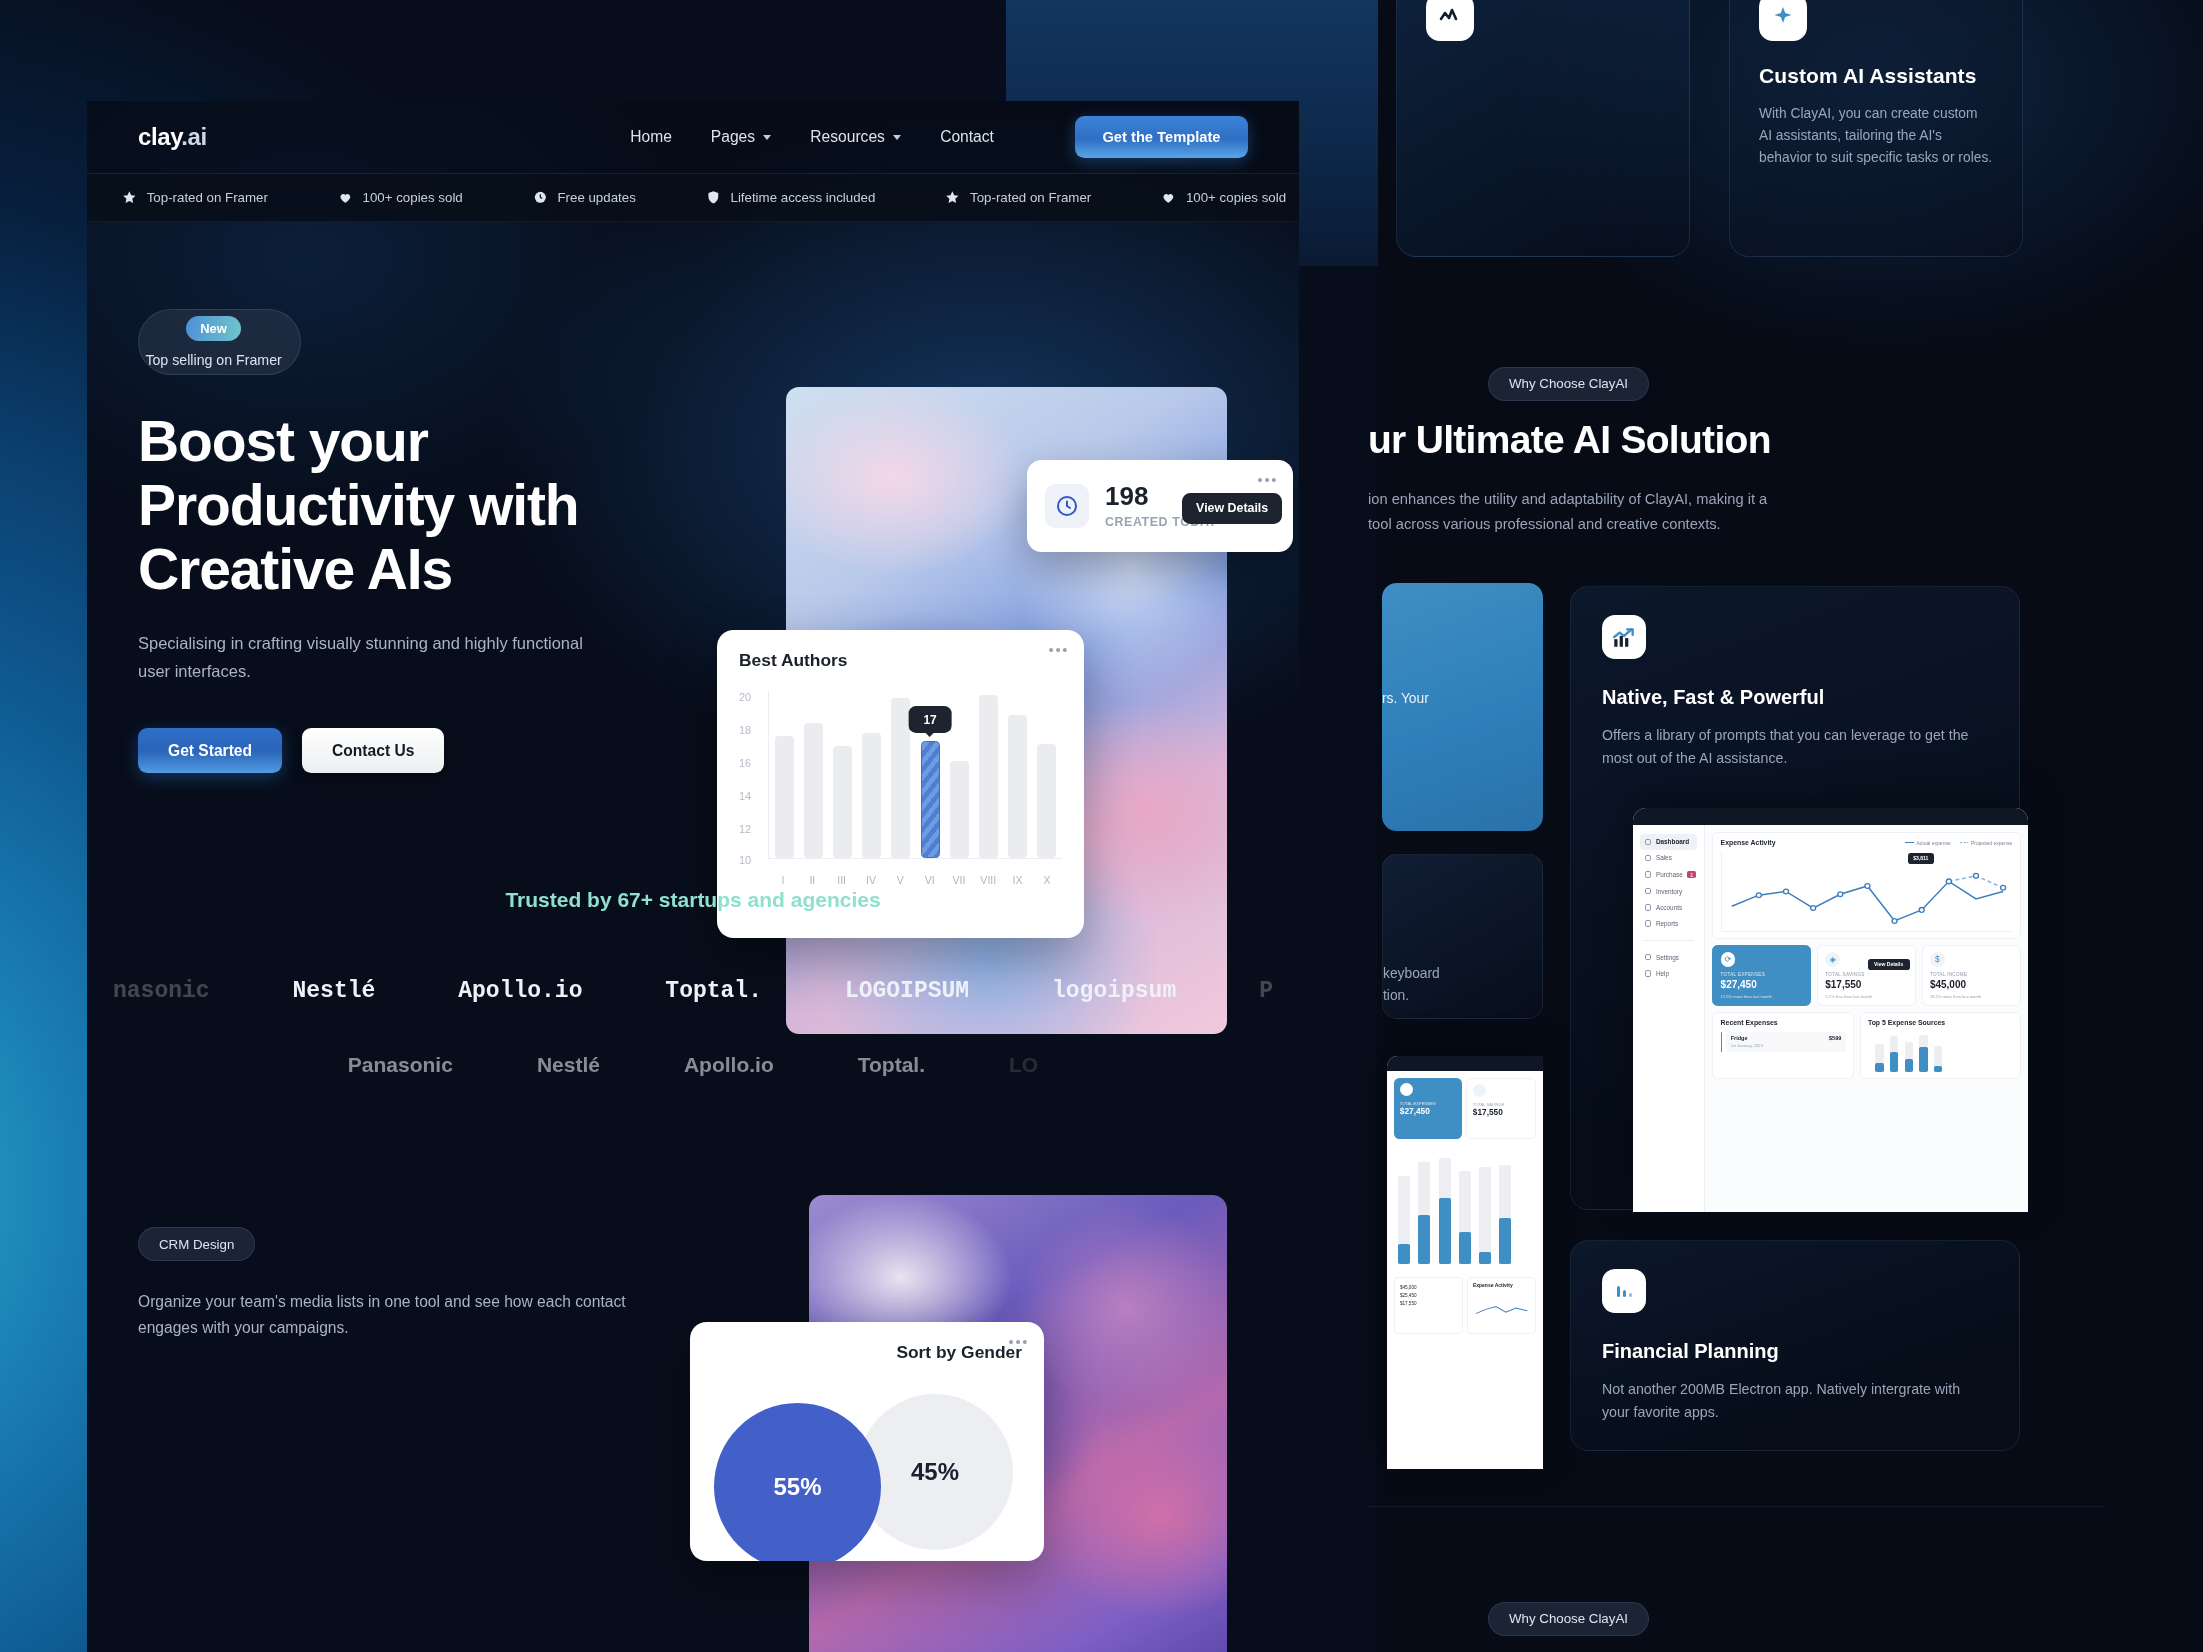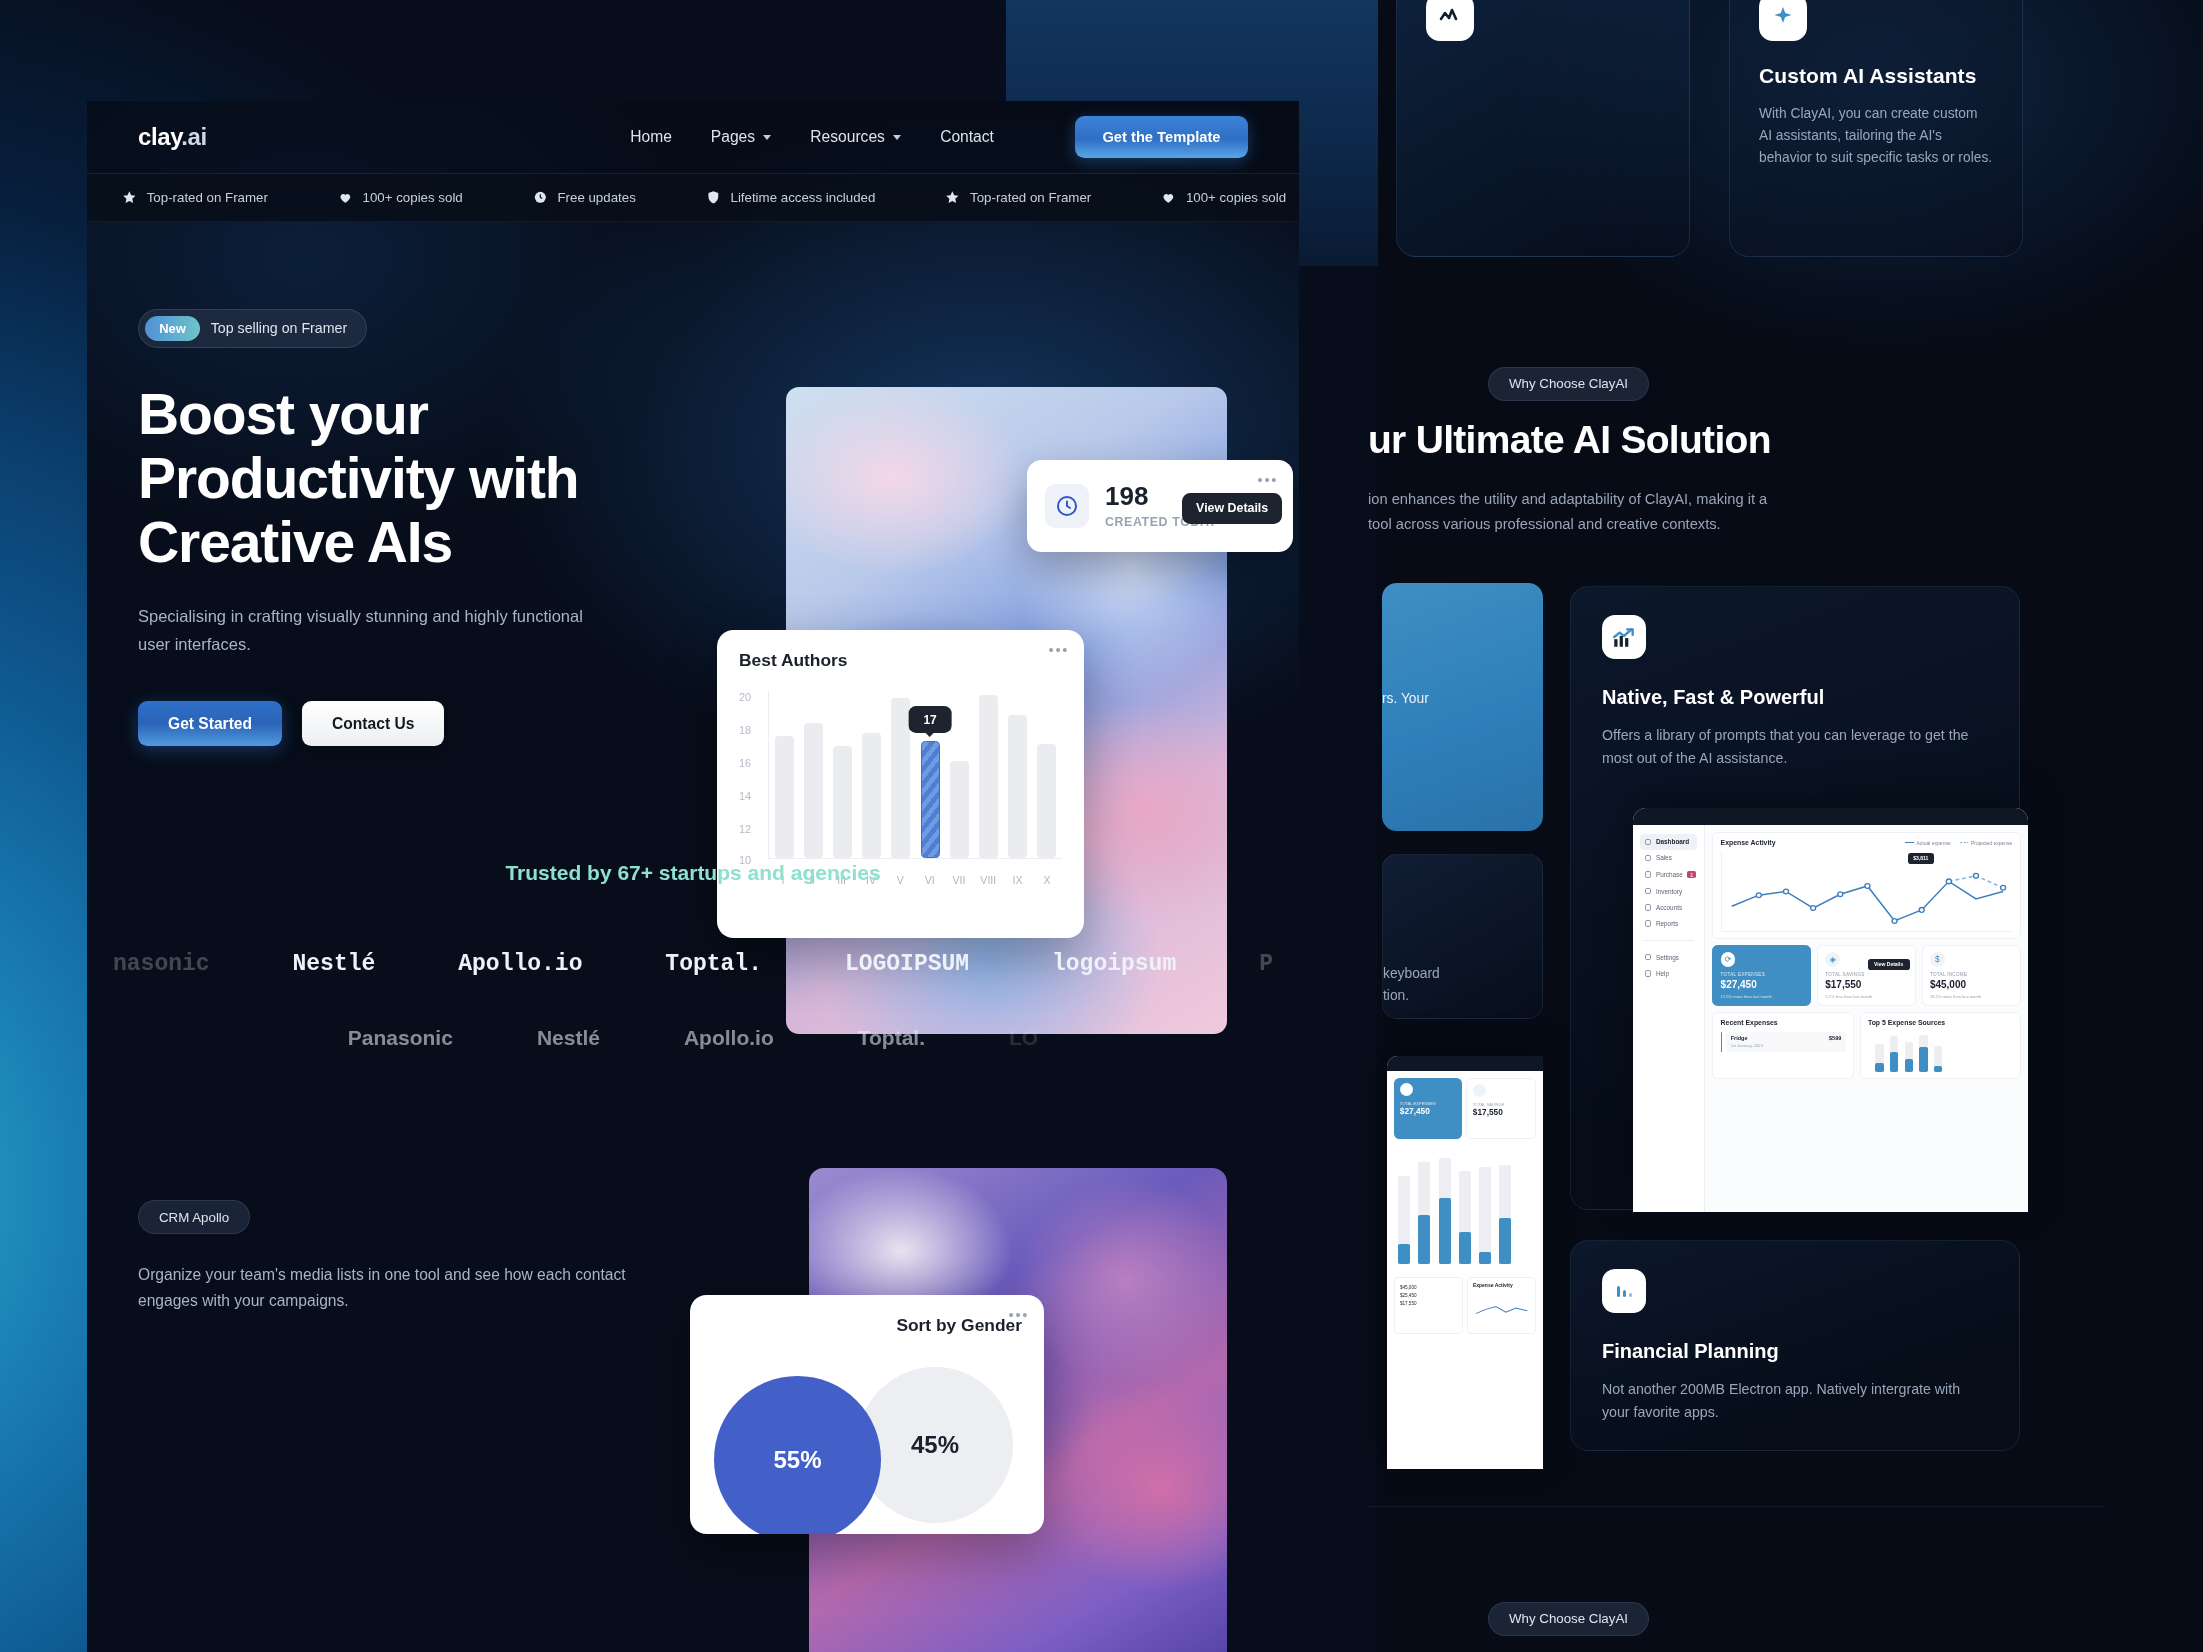--- a/index.html
+++ b/index.html
@@ -87,21 +87,21 @@
   }
   .tick { display: flex; align-items: center; gap: 10px; padding: 0 35px; white-space: nowrap; }
   .tick span.t-lbl { font-size: 13.3px; color: #c6d0dd; }
   .tick .t-ic { width: 14.7px; height: 14.7px; fill: #dfe6f0; flex: none; }
 
   
   .hero { position: relative; padding: 87px 51px 0 51px; }
   .pill {
     display: inline-flex; align-items: center; gap: 11px;
     background: rgba(40,52,72,.62); border: 0.9px solid rgba(150,175,210,.17);
-    border-radius: 917px; padding: 6.4px 18.4px 6.4px 6.4px;
+    border-radius: 917px; padding: 6.4px 18.4px 6.4px 6.4px; flex-direction: column;
   }
   .pill .new {
     background: linear-gradient(100deg, #4f8fd6, #6fc6c9);
     color: #fff; font-size: 13px; font-weight: 600;
     border-radius: 917px; padding: 4.6px 13.8px;
   }
   .pill .pill-txt { font-size: 14.2px; color: #dde4ee; }
   .hero h1 {
     margin-top: 35px; font-size: 57px; line-height: 1.12; font-weight: 700;
     color: #fff; letter-spacing: -1.1px; max-width: 514px;
@@ -474,21 +474,21 @@
     <div class="logos2">
       <div class="logo">Panasonic</div>
       <div class="logo">Nestlé</div>
       <div class="logo">Apollo.io</div>
       <div class="logo">Toptal.</div>
       <div class="logo faded">LO</div>
     </div>
   </div>
 
   <div class="crm">
-    <div class="tag">CRM Apollo</div>
+    <div class="tag">CRM Design</div>
     <p class="sub">Organize your team's media lists in one tool and see how each contact engages with your campaigns.</p>
 
     <div class="art2">
       <div class="marble2"></div>
       <div class="card-pie">
         <h4>Sort by Gender</h4>
         <div class="dots3">•••</div>
         <div class="circle blue">55%</div>
         <div class="circle grey">45%</div>
       </div>

